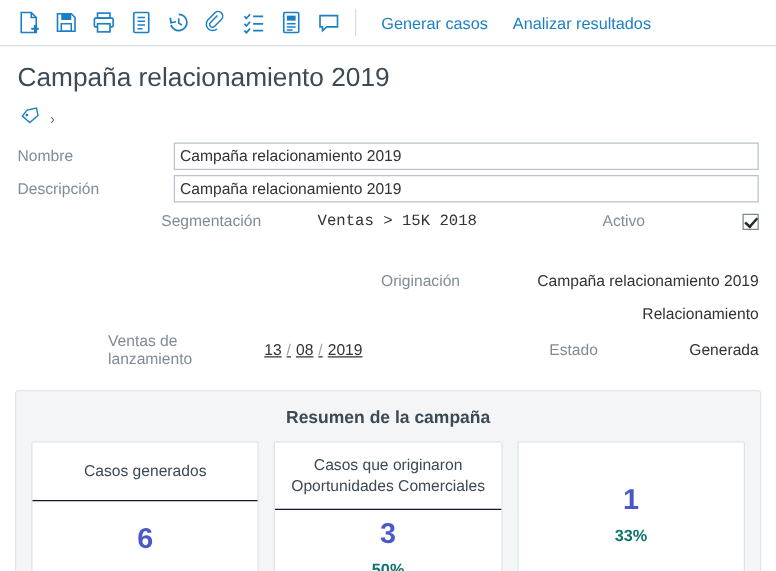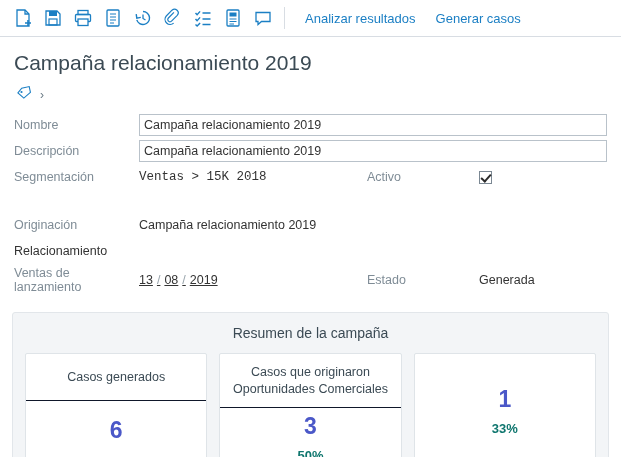--- a/index.html
+++ b/index.html
@@ -71,20 +71,21 @@
 
   
   .form {
     padding: 0 14px;
   }
   .form-row {
     display: flex;
     align-items: center;
     margin-bottom: 4px;
     min-height: 22px;
+    justify-content: flex-end;
   }
   .lbl {
     width: 125px;
     color: #7f8c96;
     font-size: 12.5px;
     flex: 0 0 125px;
   }
   .txt-input {
     flex: 1;
     border: 1px solid #b9c2ca;
@@ -144,21 +145,21 @@
     margin: 18px 12px 0 12px;
     background: #f3f5f7;
     border: 1px solid #e2e6ea;
     border-radius: 3px;
     padding: 12px 12px 14px 12px;
     box-sizing: border-box;
   }
   .summary-title {
     text-align: center;
     font-size: 14px;
-    font-weight: normal;
+    font-weight: bold;
     color: #3b4a54;
     margin-bottom: 12px;
   }
   .cards {
     display: flex;
     gap: 12px;
   }
   .card {
     flex: 1;
     background: #ffffff;
@@ -264,22 +265,22 @@
     </svg>
   </div>
   <div class="tool-icon">
     <svg width="20" height="20" viewBox="0 0 20 20">
       <path d="M3 4.5 h14 v9 h-8.5 l-3.5 3 v-3 h-2 z" fill="none" stroke="#1b7fc4" stroke-width="1.3"></path>
     </svg>
   </div>
 
   <div class="toolbar-sep"></div>
 
+  <div class="tool-link">Generar casos</div>
   <div class="tool-link">Analizar resultados</div>
-  <div class="tool-link">Generar casos</div>
 </div>
 
 <div class="page-title">Campaña relacionamiento 2019</div>
 
 <div class="tag-row">
   <span>
     <svg width="18" height="16" viewBox="0 0 18 16">
       <path d="M1.5 6.5 l5.5 -4.5 l9 0 l0 7 l-9 5 z" fill="none" stroke="#1b7fc4" stroke-width="1.3" transform="rotate(-12 9 8) scale(0.85) translate(1,1)"></path>
       <circle cx="5.5" cy="7" r="1.1" fill="#1b7fc4"></circle>
     </svg>

